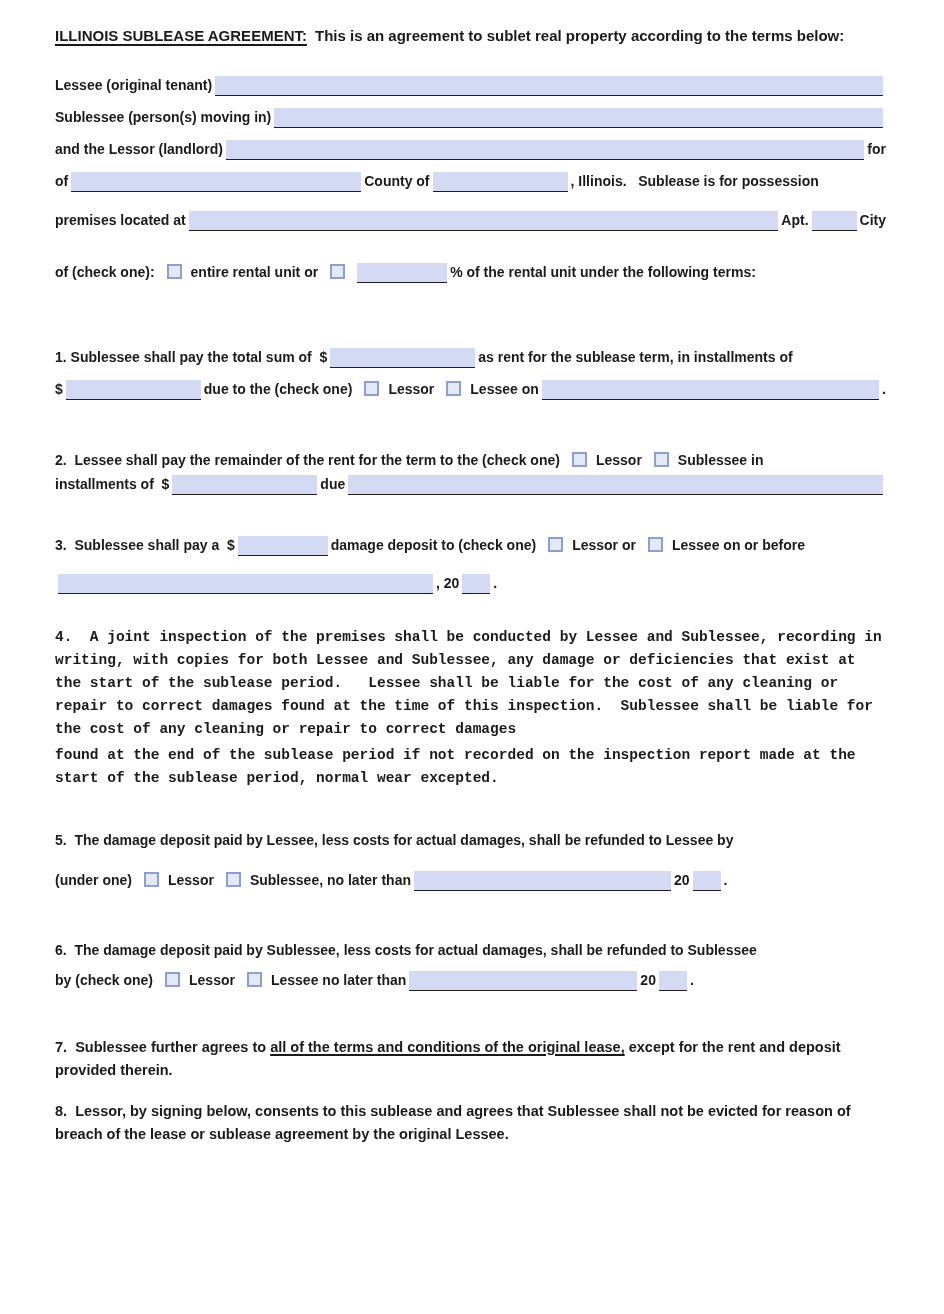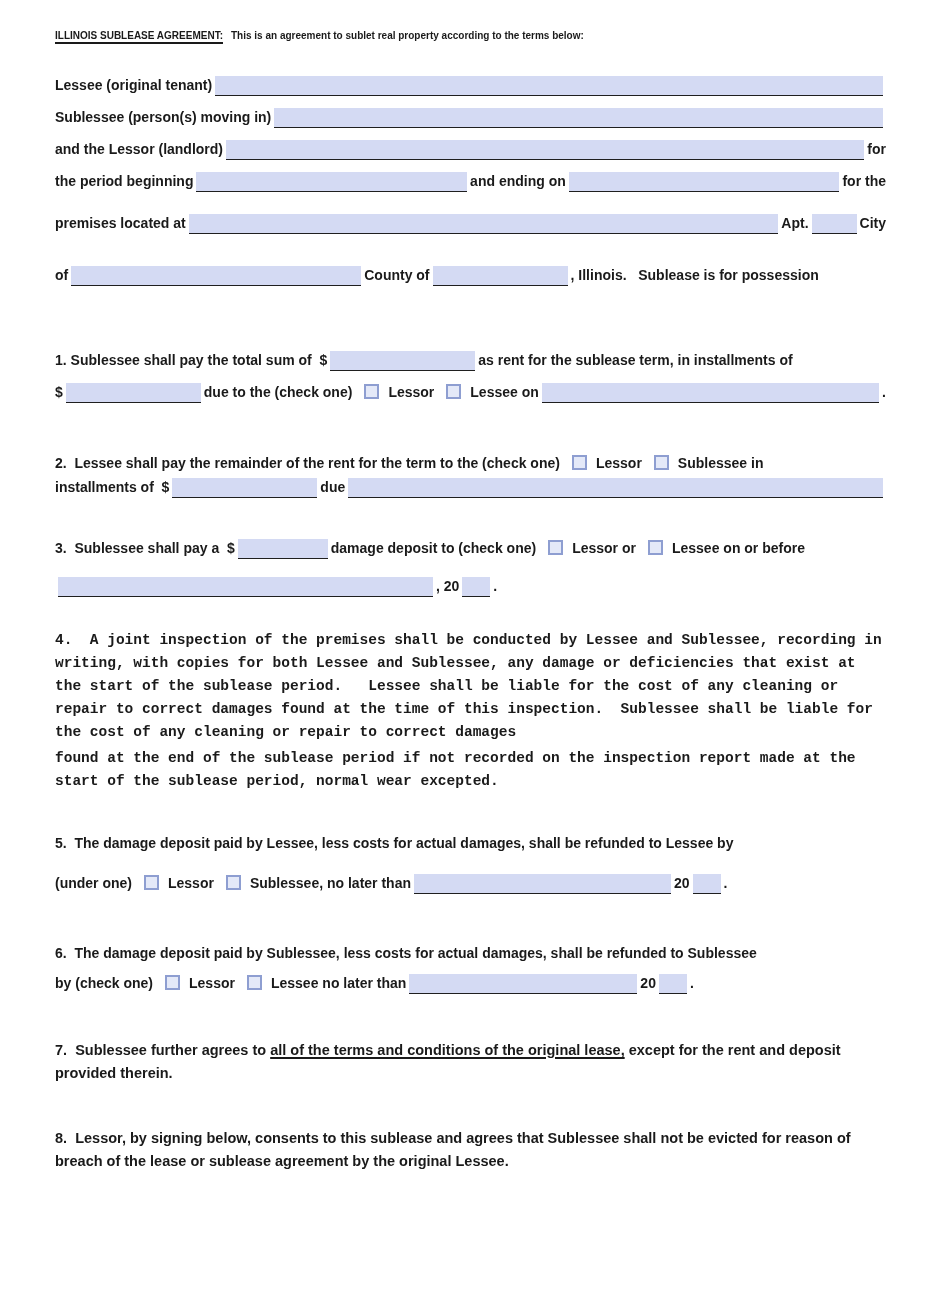--- a/index.html
+++ b/index.html
@@ -25,33 +25,33 @@
     height:20px; margin:0 3px; flex:none;
   }
   .grow{ flex:1 1 auto; }
   .cb{
     width:15px; height:15px; flex:none;
     border:2px solid var(--cb-border);
     background:var(--cb-bg);
     margin:0 9px 3px 12px;
   }
   .para{ font-size:14.5px; line-height:23px; white-space:pre-wrap; }
-  .title{ font-size:10px; line-height:24px; width:808px; white-space:pre-wrap; }
+  .title{ font-size:15px; line-height:24px; width:808px; white-space:pre-wrap; }
   .heading{ text-decoration:underline; text-decoration-thickness:2px; text-underline-offset:3px; }
   .intro{ margin-left:8px; }
   .u{ text-decoration:underline; text-decoration-thickness:1.5px; text-underline-offset:2px; }
   
   .w-apt{ width:45px; } .w-cityof{ width:290px; } .w-county{ width:135px; }
   .w-pct{ width:90px; } .w-sum{ width:145px; } .w-inst{ width:135px; }
   .w-inst2{ width:145px; } .w-dep{ width:90px; } .w-depdate{ width:375px; }
   .w-ref5{ width:257px; } .w-ref6{ width:228px; } .w-year{ width:28px; }
   
   .mt27{ margin-top:27px; } .mt64{ margin-top:64px; } .mt50{ margin-top:50px; }
   .mt40{ margin-top:40px; } .mt32{ margin-top:32px;font-family:Liberation Mono, monospace; } .mt45{ margin-top:45px; }
-  .mt38{ margin-top:42px; } .mt39{ margin-top:39px; } .mt49{ margin-top:49px; }
+  .mt38{ margin-top:18px; } .mt39{ margin-top:39px; } .mt49{ margin-top:49px; }
   .mt3{ margin-top:3px; }
   .mb11{ margin-bottom:11px; } .mb21{ margin-bottom:21px; } .mb31{ margin-bottom:31px; }
   .mb18{ margin-bottom:18px; } .mb3{ margin-bottom:3px; } .mb17{ margin-bottom:17px; }
   .mb19{ margin-bottom:19px; } .mb9{ margin-bottom:9px; }
   .w800{ width:802px; } .w820{ width:822px; }
 </style>
 </head>
 <body>
 
 <div class="page">
@@ -68,44 +68,45 @@
       <span>Sublessee (person(s) moving in)</span>
       <div class="field grow"></div>
     </div>
 
     <div class="line mb11">
       <span>and the Lessor (landlord)</span>
       <div class="field grow"></div>
       <span>for</span>
     </div>
 
-    <div class="line mb21">
-      <span>the period beginning</span>
-      <div class="field grow"></div>
-      <span>and ending on</span>
-      <div class="field grow"></div>
-      <span>for the</span>
-    </div>
-
-    <div class="line mb31">
-      <span>premises located at</span>
-      <div class="field grow"></div>
-      <span>Apt.</span>
-      <div class="field w-apt"></div>
-      <span>City</span>
-    </div>
 
     <div class="line mb18">
       <span>of</span>
       <div class="field w-cityof"></div>
       <span>County of</span>
       <div class="field w-county"></div>
       <span>, Illinois.   Sublease is for possession</span>
     </div>
 
+    <div class="line mb31">
+      <span>premises located at</span>
+      <div class="field grow"></div>
+      <span>Apt.</span>
+      <div class="field w-apt"></div>
+      <span>City</span>
+    </div>
+
+    <div class="line">
+      <span>of (check one):</span>
+      <div class="cb"></div>
+      <span>entire rental unit or</span>
+      <div class="cb"></div>
+      <div class="field w-pct"></div>
+      <span>% of the rental unit under the following terms:</span>
+    </div>
   </div>
 
   <div class="mt64">
     <div class="line mb11">
       <span>1. Sublessee shall pay the total sum of  $</span>
       <div class="field w-sum"></div>
       <span>as rent for the sublease term, in installments of</span>
     </div>
     <div class="line">
       <span>$</span>

